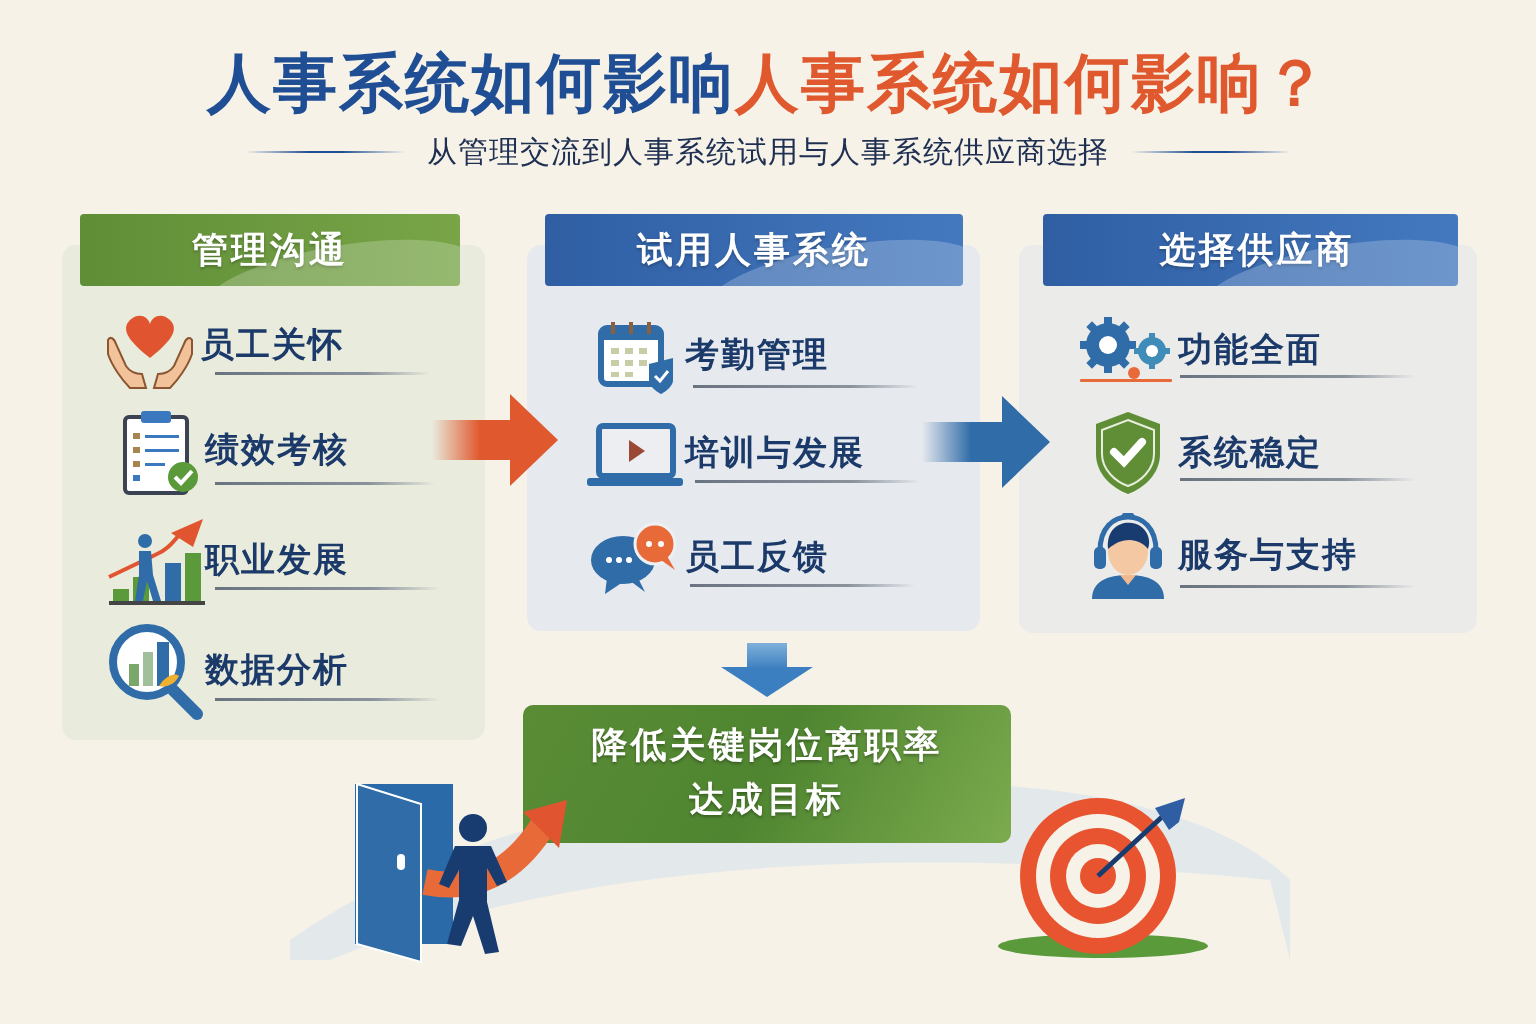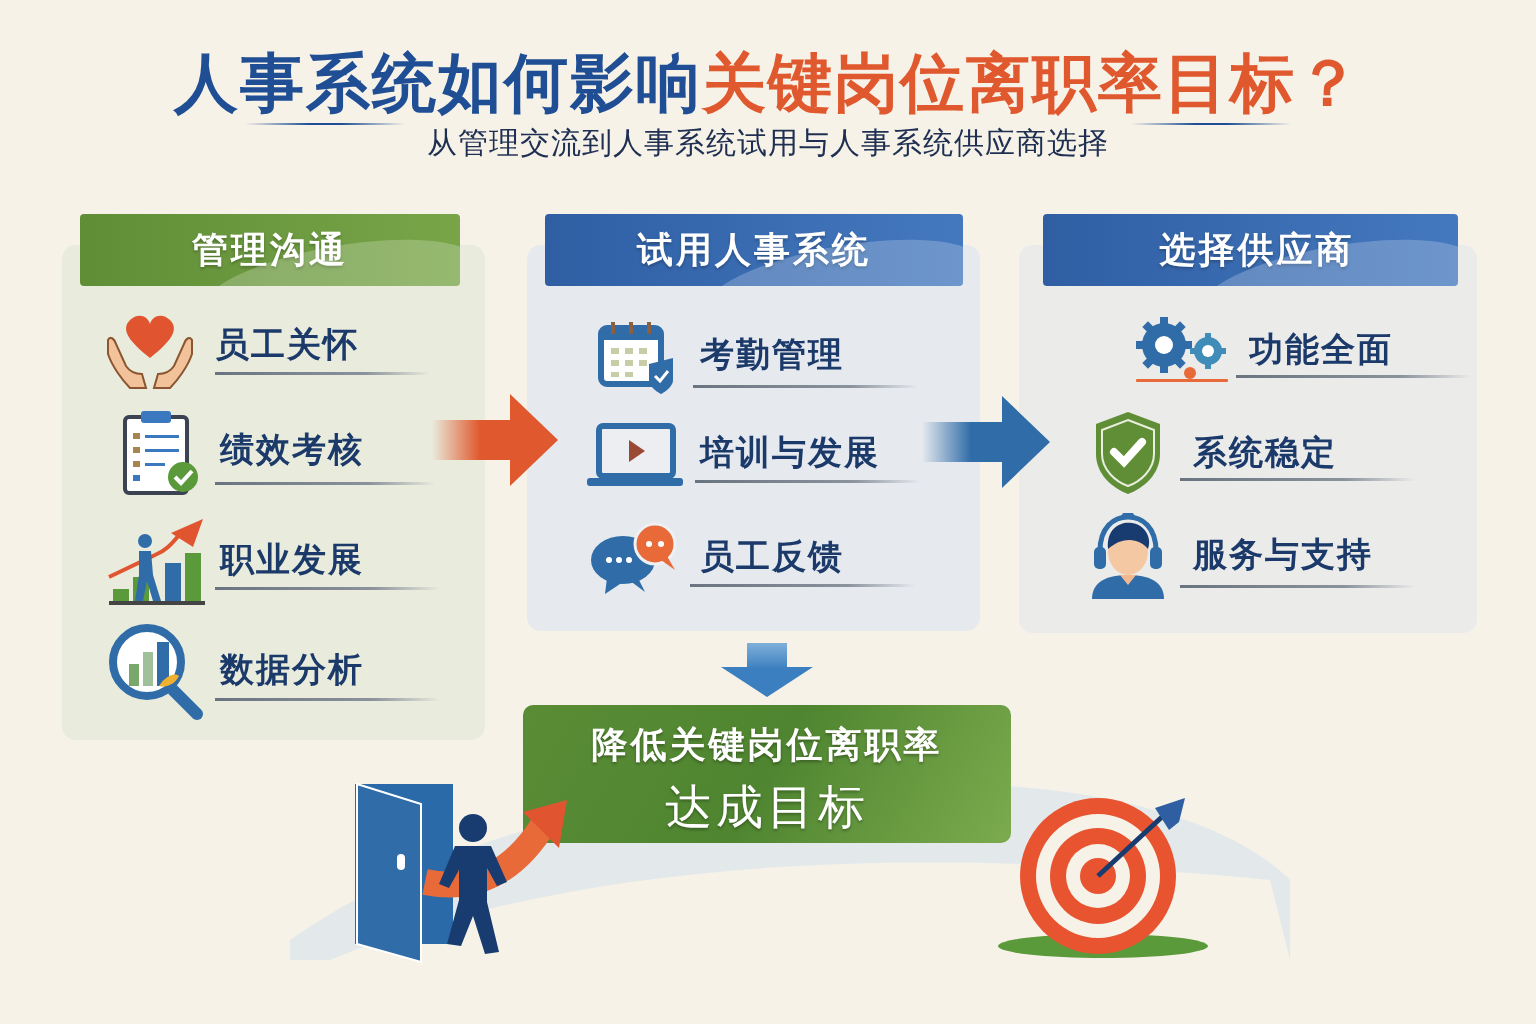--- a/index.html
+++ b/index.html
@@ -9,22 +9,22 @@
     font-family: "DejaVu Sans", "Liberation Sans", sans-serif;
     position: relative;
   }
   .title {
     position: absolute; left: 0; top: 40px; width: 1536px;
     text-align: center; font-size: 64px; font-weight: bold; letter-spacing: 2px;
   }
   .title .blue { color: #1f4e94; }
   .title .orange { color: #e0582d; }
   .subtitle-row {
-    position: absolute; top: 123px; left: 0; width: 1536px; height: 40px;
-    display: flex; align-items: flex-start; justify-content: center; gap: 22px;
+    position: absolute; top: 132px; left: 0; width: 1536px; height: 40px;
+    display: flex; align-items: center; justify-content: center; gap: 22px;
   }
   .subtitle-line { height: 2px; width: 160px; background: linear-gradient(90deg, transparent, #1f4e94 40%, #1f4e94 60%, transparent); }
   .subtitle { font-size: 30px; color: #1e2f52; letter-spacing: 1px; }
 
   .panel {
     position: absolute; border-radius: 14px;
   }
   .panel.green { left: 62px; top: 245px; width: 423px; height: 495px; background: #e9ebdc; }
   .panel.blue1 { left: 527px; top: 245px; width: 453px; height: 386px; background: #e6e9ee; }
   .panel.blue2 { left: 1019px; top: 245px; width: 458px; height: 388px; background: #ebebea; }
@@ -39,42 +39,42 @@
   .banner::after {
     content: ""; position: absolute; right: -20px; bottom: -40px; width: 280px; height: 80px;
     border-radius: 50%; background: rgba(255,255,255,0.22); transform: rotate(-10deg);
   }
   .banner.green { left: 80px; top: 214px; width: 380px; background: linear-gradient(90deg,#5f8e37,#79a548); }
   .banner.blue1 { left: 545px; top: 214px; width: 418px; background: linear-gradient(90deg,#2f5ea3,#4479bf); }
   .banner.blue2 { left: 1043px; top: 214px; width: 415px; background: linear-gradient(90deg,#2f5ea3,#4479bf); padding-left: 13px; }
 
   .item { position: absolute; display: flex; align-items: center; }
   .item .icon { width: 100px; height: 90px; display: flex; align-items: center; justify-content: center; }
-  .item .label { font-size: 34px; color: #1b3a6a; font-weight: bold; letter-spacing: 2px; margin-left: 15px; }
+  .item .label { font-size: 34px; color: #1b3a6a; font-weight: bold; letter-spacing: 2px; }
   .item .rule { position: absolute; height: 3px; background: linear-gradient(90deg, #6a7480, #8a929c 70%, transparent); }
 
   .arrow { position: absolute; }
   .down-arrow { position: absolute; left: 717px; top: 643px; }
 
   .goal-box {
     position: absolute; left: 523px; top: 705px; width: 488px; height: 138px;
     background: linear-gradient(120deg, #5a8c35 0%, #4f8530 50%, #7cab4e 100%);
     border-radius: 10px; color: #fff; text-align: center;
     text-shadow: 0 2px 3px rgba(0,0,0,0.3);
   }
   .goal-box .l1 { font-size: 36px; font-weight: bold; letter-spacing: 3px; margin-top: 16px; }
-  .goal-box .l2 { font-size: 47px; font-weight: normal; letter-spacing: 4px; margin-top: 6px; }
+  .goal-box .l2 { font-size: 35px; font-weight: bold; letter-spacing: 4px; margin-top: 6px; }
 
   .swoosh { position: absolute; left: 290px; top: 760px; width: 1000px; height: 200px; }
 </style>
 </head>
 <body>
 
 <div class="title">
-  <span class="blue">人事系统如何影响</span><span class="orange">关键岗位离职率目标？</span>
+  <span class="blue">人事系统如何影响</span><span class="orange">人事系统如何影响？</span>
 </div>
 <div class="subtitle-row">
   <div class="subtitle-line"></div>
   <div class="subtitle">从管理交流到人事系统试用与人事系统供应商选择</div>
   <div class="subtitle-line"></div>
 </div>
 
 <div class="panel green"></div>
 <div class="panel blue1"></div>
 <div class="panel blue2"></div>
@@ -198,21 +198,21 @@
       <circle cx="70" cy="32" r="20" fill="#e86a38" stroke="#eef0f4" stroke-width="3"></circle>
       <polygon points="76,48 90,58 82,44" fill="#e86a38"></polygon>
       <circle cx="64" cy="32" r="3" fill="#fff"></circle>
         <circle cx="76" cy="32" r="3" fill="#fff"></circle>
     </svg>
   </div>
   <div class="label">员工反馈</div>
   <div class="rule" style="left:105px; top:72px; width:225px;"></div>
 </div>
 
-<div class="item" style="left:1134px; top:305px;">
+<div class="item" style="left:1078px; top:305px;">
   <div class="icon">
     <svg width="100" height="90" viewBox="0 0 100 90">
       <g fill="#2f6ca8">
         <circle cx="30" cy="40" r="22"></circle>
         <rect x="26" y="12" width="8" height="8"></rect>
           <rect x="26" y="60" width="8" height="8"></rect>
         <rect x="2" y="36" width="8" height="8"></rect>
           <rect x="50" y="36" width="8" height="8"></rect>
         <rect x="10" y="18" width="8" height="8" transform="rotate(45 14 22)"></rect>
           <rect x="42" y="54" width="8" height="8" transform="rotate(45 46 58)"></rect>

